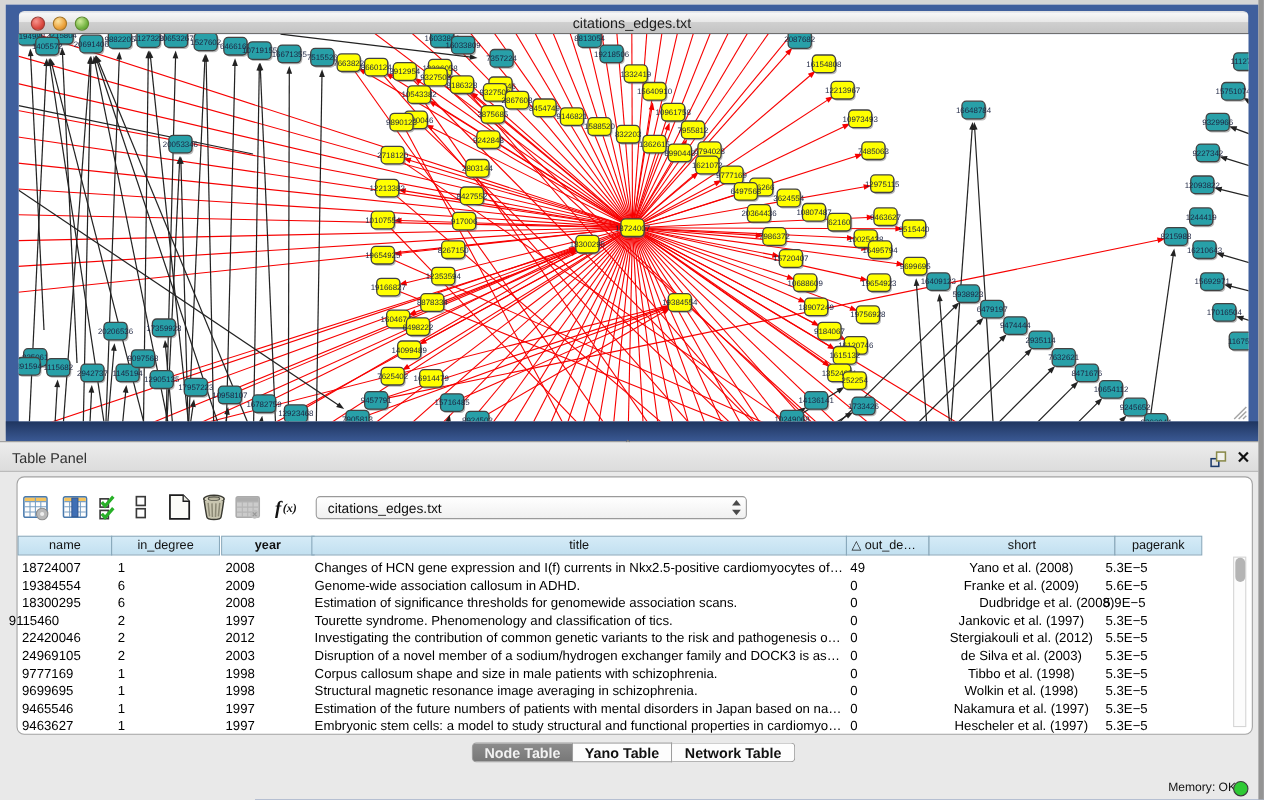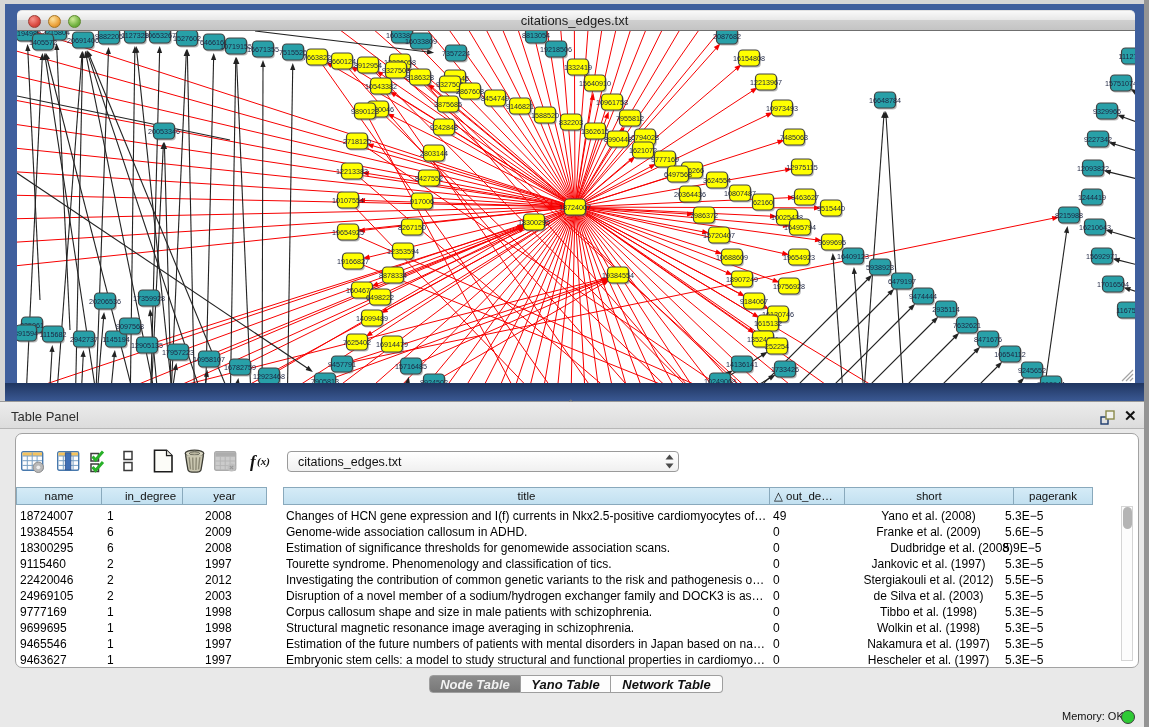--- a/index.html
+++ b/index.html
@@ -42,21 +42,21 @@
 .hcell{top:487px;height:18px;background:linear-gradient(to bottom,#d5ebf7,#c2e0f0);
  border:1px solid #89a9bc;box-sizing:border-box;font-size:11.5px;color:#111;
  text-align:center;line-height:17px;}
 .trow{position:absolute;height:16px;font-size:12px;color:#000;}
 .trow span{position:absolute;white-space:nowrap;top:1px;}
 
 #sbtrack{left:1121px;top:506px;width:12px;height:155px;background:#fcfcfc;border:1px solid #d5d5d5;box-sizing:border-box;}
 #sbthumb{left:1123px;top:507px;width:9px;height:22px;background:#b4b4b4;border-radius:5px;}
 
 .tab{top:675px;height:18px;font-size:13px;font-weight:bold;line-height:18px;text-align:center;
- box-sizing:border-box;border:1px solid #9e9e9e;font-style:italic;}
+ box-sizing:border-box;border:1px solid #9e9e9e;}
 #tab1{left:429px;width:92px;background:linear-gradient(to bottom,#8c8c8c,#787878);color:#f2f2f2;border-radius:4px 0 0 4px;}
 #tab2{left:521px;width:90px;background:#fdfdfd;color:#111;border-left:none;}
 #tab3{left:611px;width:112px;background:#fdfdfd;color:#111;border-left:none;border-radius:0 4px 4px 0;}
 #memtext{left:1062px;top:710px;font-size:11px;color:#111;}
 #memdot{left:1121px;top:710px;width:12px;height:12px;border-radius:50%;background:#2fca35;border:1px solid #3c3c3c;}
 </style>
 </head>
 <body>
 <div class="abs" id="mdi"></div>
 <div class="abs" id="winshadow"></div>
@@ -853,21 +853,21 @@
 </svg>
 <div class="abs" id="dropdown"></div>
 <div class="abs" id="ddtext">citations_edges.txt</div>
 <svg class="abs" style="left:664px;top:454px" width="11" height="15">
  <polygon points="5.5,0.5 9.5,5.5 1.5,5.5" fill="#4a4a4a"></polygon>
  <polygon points="5.5,14.5 9.5,9.5 1.5,9.5" fill="#4a4a4a"></polygon>
 </svg>
 
 <div class="abs hcell" style="left:16px;width:86px;">name</div>
 <div class="abs hcell" style="left:101px;width:99px;">in_degree</div>
-<div class="abs hcell" style="left:182px;width:85px;">year</div>
+<div class="abs hcell" style="left:201px;width:85px;font-weight:bold;">year</div>
 <div class="abs hcell" style="left:283px;width:487px;">title</div>
 <div class="abs hcell" style="left:769px;width:76px;text-align:left;padding-left:4px;">△ out_de…</div>
 <div class="abs hcell" style="left:844px;width:170px;">short</div>
 <div class="abs hcell" style="left:1013px;width:80px;">pagerank</div>
 <div class="trow" style="top:508px">
 <span style="left:20px">18724007</span>
 <span style="left:107px">1</span>
 <span style="left:205px">2008</span>
 <span style="left:286px;width:481px;overflow:hidden;text-overflow:ellipsis">Changes of HCN gene expression and I(f) currents in Nkx2.5-positive cardiomyocytes of patients</span>
 <span style="left:773px">49</span>
@@ -886,21 +886,21 @@
 <div class="trow" style="top:540px">
 <span style="left:20px">18300295</span>
 <span style="left:107px">6</span>
 <span style="left:205px">2008</span>
 <span style="left:286px;width:481px;overflow:hidden;text-overflow:ellipsis">Estimation of significance thresholds for genomewide association scans.</span>
 <span style="left:773px">0</span>
 <span style="left:844px;width:169px;text-align:right">Dudbridge et al. (2008)</span>
 <span style="left:1003px">5.9E−5</span>
 </div>
 <div class="trow" style="top:556px">
-<span style="left:20px">9115460</span>
+<span style="left:8px">9115460</span>
 <span style="left:107px">2</span>
 <span style="left:205px">1997</span>
 <span style="left:286px;width:481px;overflow:hidden;text-overflow:ellipsis">Tourette syndrome. Phenomenology and classification of tics.</span>
 <span style="left:773px">0</span>
 <span style="left:844px;width:169px;text-align:center">Jankovic et al. (1997)</span>
 <span style="left:1005px">5.3E−5</span>
 </div>
 <div class="trow" style="top:572px">
 <span style="left:20px">22420046</span>
 <span style="left:107px">2</span>

